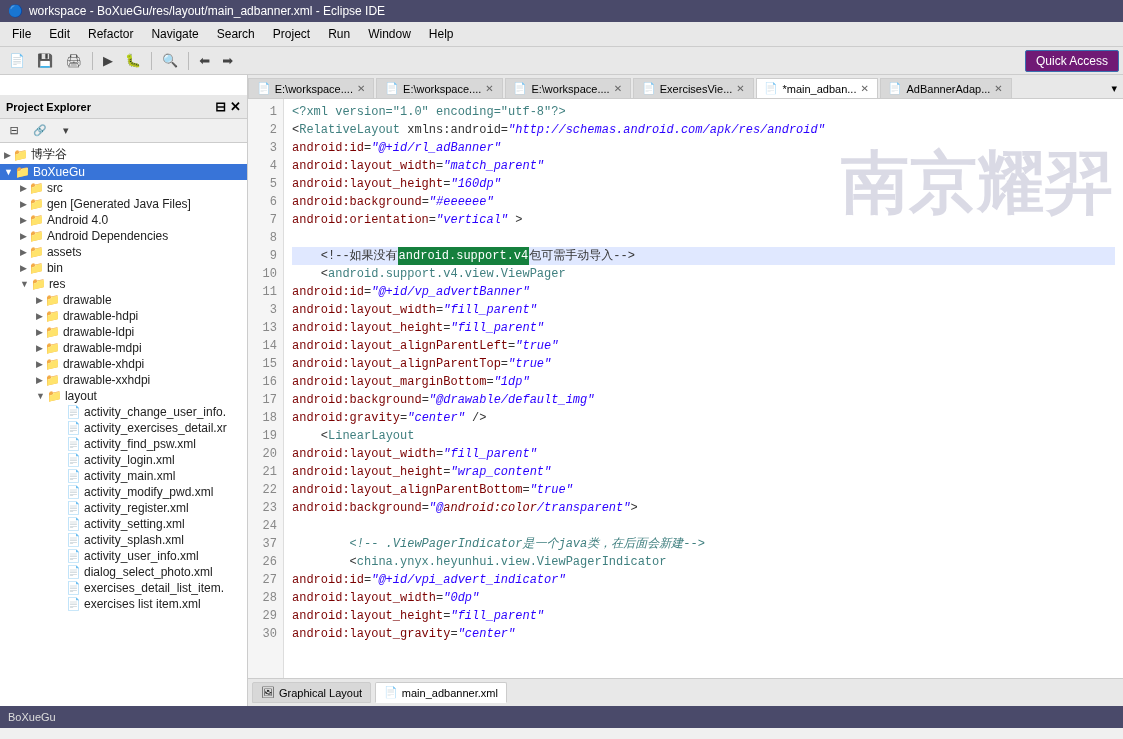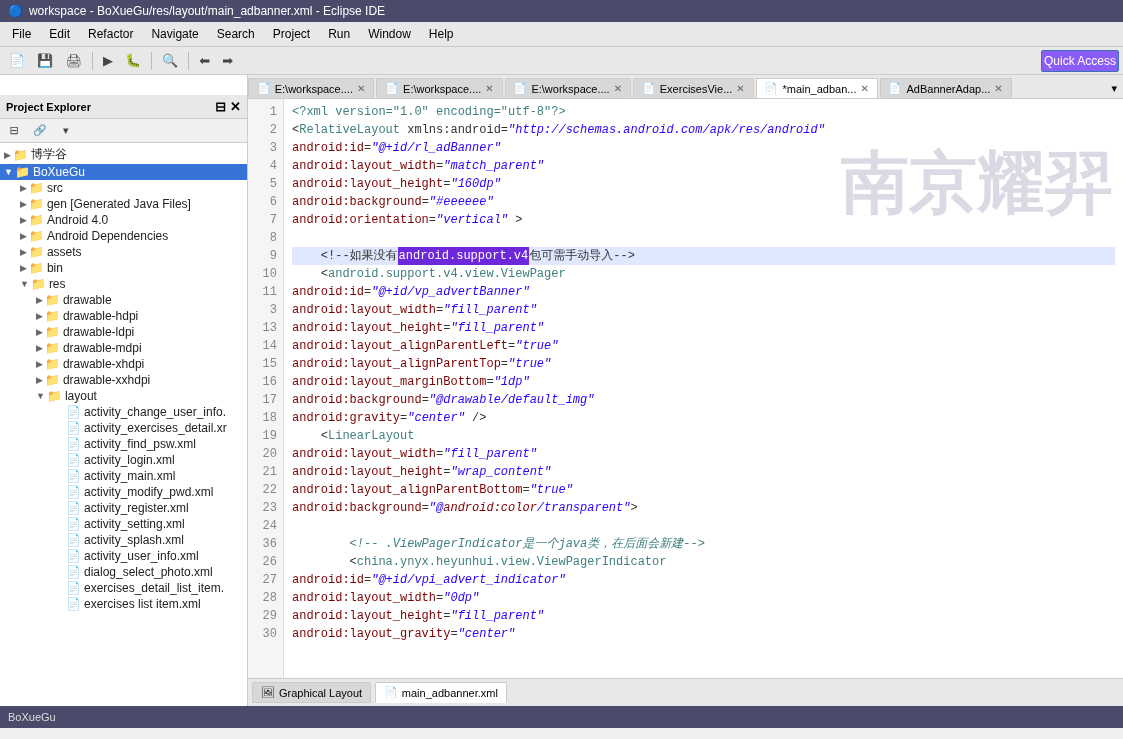--- a/index.html
+++ b/index.html
@@ -49,24 +49,24 @@
       cursor: pointer;
       border: 1px solid transparent;
       border-radius: 2px;
       background: transparent;
       min-width: 20px;
       text-align: center;
     }
     .toolbar-sep { width: 1px; background: #bbb; height: 18px; margin: 0 3px; }
     .quick-access-btn {
       margin-left: auto;
-      background: #8b5cf6;
+      background: #701a75;
       color: white;
       border: 1px solid #3a70b0;
-      padding: 3px 2px;
+      padding: 3px 10px;
       font-size: 12px;
       cursor: pointer;
       border-radius: 2px;
     }
 
     
     #main-area {
       display: flex;
       height: calc(739px - 28px - 28px - 28px - 24px);
     }
@@ -257,21 +257,21 @@
     }
 
     
     #tree::-webkit-scrollbar { width: 8px; }
     #tree::-webkit-scrollbar-track { background: #f0f0f0; }
     #tree::-webkit-scrollbar-thumb { background: #ccc; border-radius: 4px; }
 
     #code-content::-webkit-scrollbar { height: 8px; width: 8px; }
     #code-content::-webkit-scrollbar-track { background: #f0f0f0; }
     #code-content::-webkit-scrollbar-thumb { background: #ccc; border-radius: 4px; }
-    .highlight-sel { background: #6d28d9; color: white; padding: 0 1px; }
+    .highlight-sel { background: #15803d; color: white; padding: 0 1px; }
   </style>
 </head>
 <body>
 
 <div id="title-bar">
   <span>🔵</span>
   <span>workspace - BoXueGu/res/layout/main_adbanner.xml - Eclipse IDE</span>
 </div>
 
 <div id="menu-bar">
@@ -550,21 +550,21 @@
           <div>15</div>
           <div>16</div>
           <div>17</div>
           <div>18</div>
           <div>19</div>
           <div>20</div>
           <div>21</div>
           <div>22</div>
           <div>23</div>
           <div>24</div>
-          <div>36</div>
+          <div>37</div>
           <div>26</div>
           <div>27</div>
           <div>28</div>
           <div>29</div>
           <div>30</div>
         </div>
       <div id="code-content"><div class="code-line"><span class="kw-tag">&lt;?xml version="1.0" encoding="utf-8"?&gt;</span></div><div class="code-line">&lt;<span class="kw-tag">RelativeLayout</span> xmlns:android=<span class="kw-val">"http://schemas.android.com/apk/res/android"</span></div><div class="code-line">    <span class="kw-attr">android:id</span>=<span class="kw-val">"@+id/rl_adBanner"</span></div><div class="code-line">    <span class="kw-attr">android:layout_width</span>=<span class="kw-val">"match_parent"</span></div><div class="code-line">    <span class="kw-attr">android:layout_height</span>=<span class="kw-val">"160dp"</span></div><div class="code-line">    <span class="kw-attr">android:background</span>=<span class="kw-val">"#eeeeee"</span></div><div class="code-line">    <span class="kw-attr">android:orientation</span>=<span class="kw-val">"vertical"</span> &gt;</div><div class="code-line"></div><div class="code-line" style="background:#e0e8ff;">    &lt;!--如果没有<span class="highlight-sel">android.support.v4</span>包可需手动导入--&gt;</div><div class="code-line">    &lt;<span class="kw-tag">android.support.v4.view.ViewPager</span></div><div class="code-line">        <span class="kw-attr">android:id</span>=<span class="kw-val">"@+id/vp_advertBanner"</span></div><div class="code-line">        <span class="kw-attr">android:layout_width</span>=<span class="kw-val">"fill_parent"</span></div><div class="code-line">        <span class="kw-attr">android:layout_height</span>=<span class="kw-val">"fill_parent"</span></div><div class="code-line">        <span class="kw-attr">android:layout_alignParentLeft</span>=<span class="kw-val">"true"</span></div><div class="code-line">        <span class="kw-attr">android:layout_alignParentTop</span>=<span class="kw-val">"true"</span></div><div class="code-line">        <span class="kw-attr">android:layout_marginBottom</span>=<span class="kw-val">"1dp"</span></div><div class="code-line">        <span class="kw-attr">android:background</span>=<span class="kw-val">"@drawable/default_img"</span></div><div class="code-line">        <span class="kw-attr">android:gravity</span>=<span class="kw-val">"center"</span> /&gt;</div><div class="code-line">    &lt;<span class="kw-tag">LinearLayout</span></div><div class="code-line">        <span class="kw-attr">android:layout_width</span>=<span class="kw-val">"fill_parent"</span></div><div class="code-line">        <span class="kw-attr">android:layout_height</span>=<span class="kw-val">"wrap_content"</span></div><div class="code-line">        <span class="kw-attr">android:layout_alignParentBottom</span>=<span class="kw-val">"true"</span></div><div class="code-line">        <span class="kw-attr">android:background</span>=<span class="kw-val">"@<span class="kw-attr">android:color</span>/transparent"</span>&gt;</div><div class="code-line"></div><div class="code-line"><span class="kw-comment">        &lt;!-- .ViewPagerIndicator是一个java类，在后面会新建--&gt;</span></div><div class="code-line">        &lt;<span class="kw-tag">china.ynyx.heyunhui.view.ViewPagerIndicator</span></div><div class="code-line">            <span class="kw-attr">android:id</span>=<span class="kw-val">"@+id/vpi_advert_indicator"</span></div><div class="code-line">            <span class="kw-attr">android:layout_width</span>=<span class="kw-val">"0dp"</span></div><div class="code-line">            <span class="kw-attr">android:layout_height</span>=<span class="kw-val">"fill_parent"</span></div><div class="code-line">            <span class="kw-attr">android:layout_gravity</span>=<span class="kw-val">"center"</span></div></div>
       <div id="watermark">南京耀羿</div>
     </div>
 

